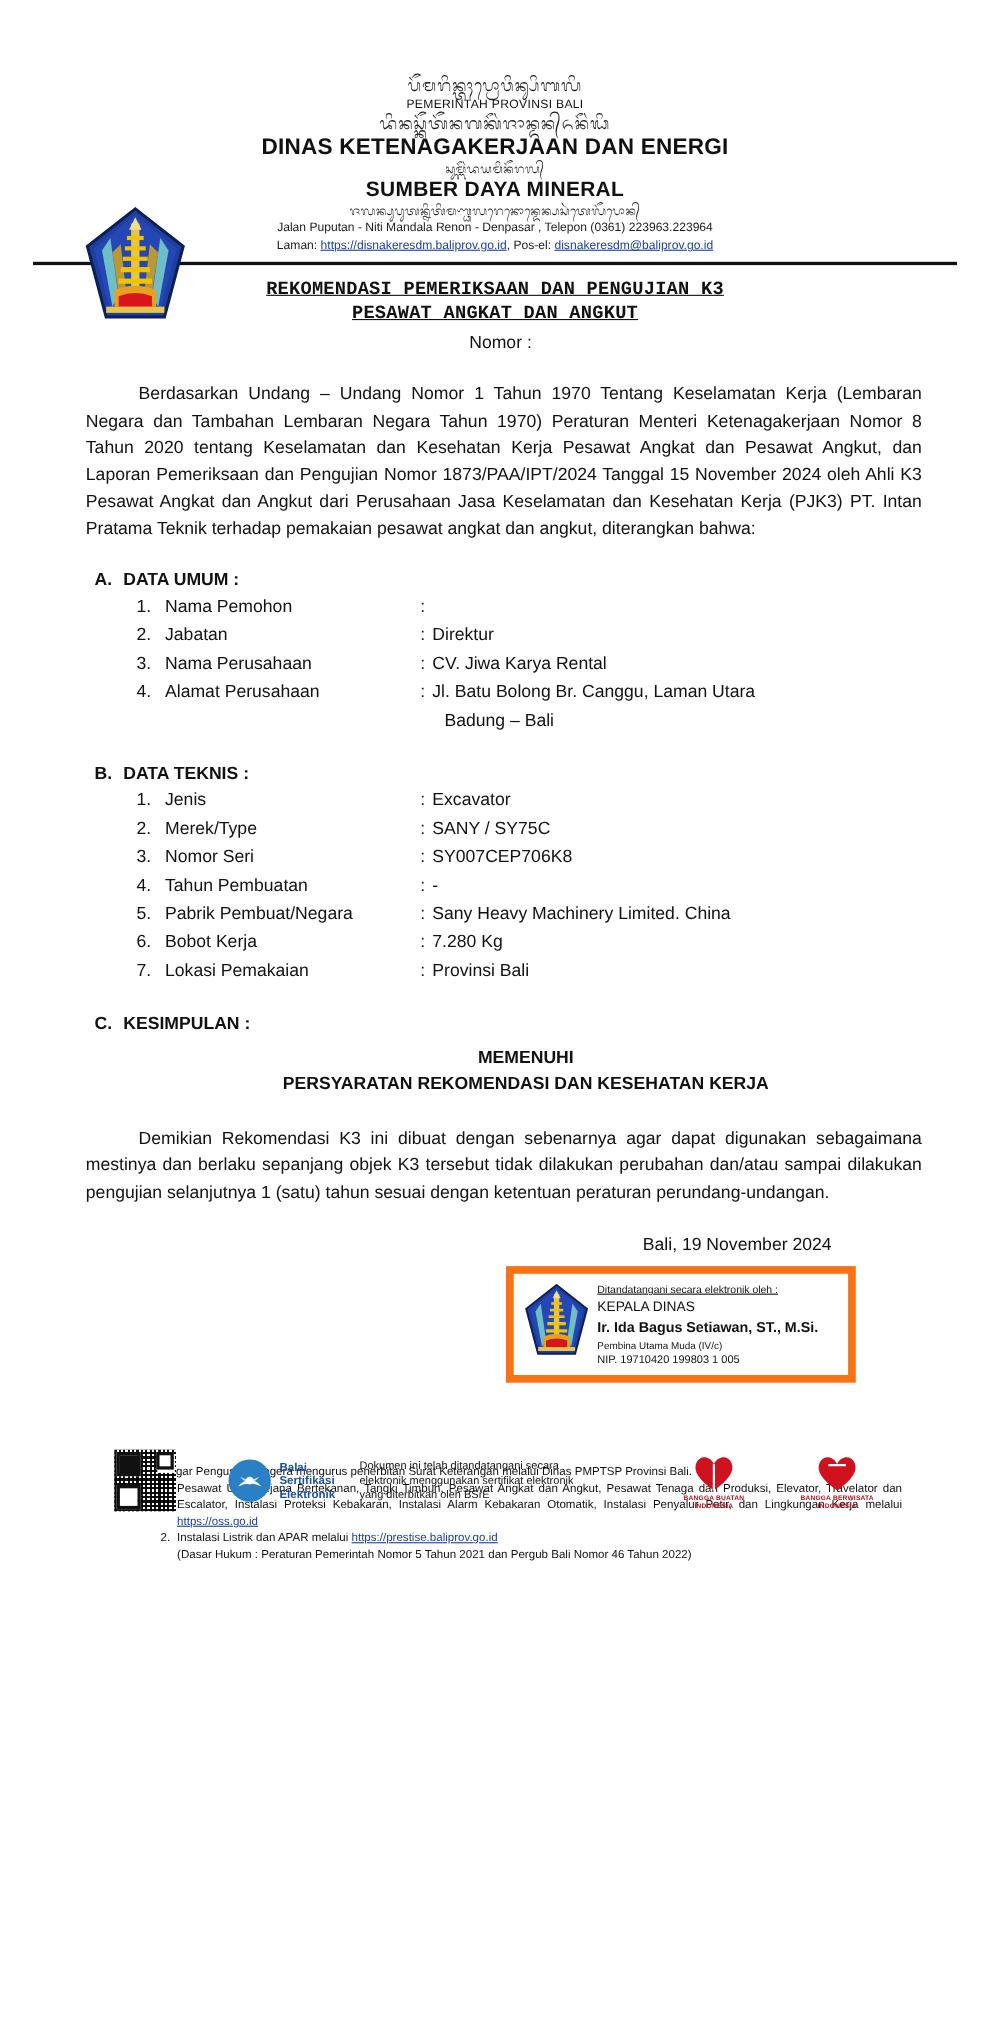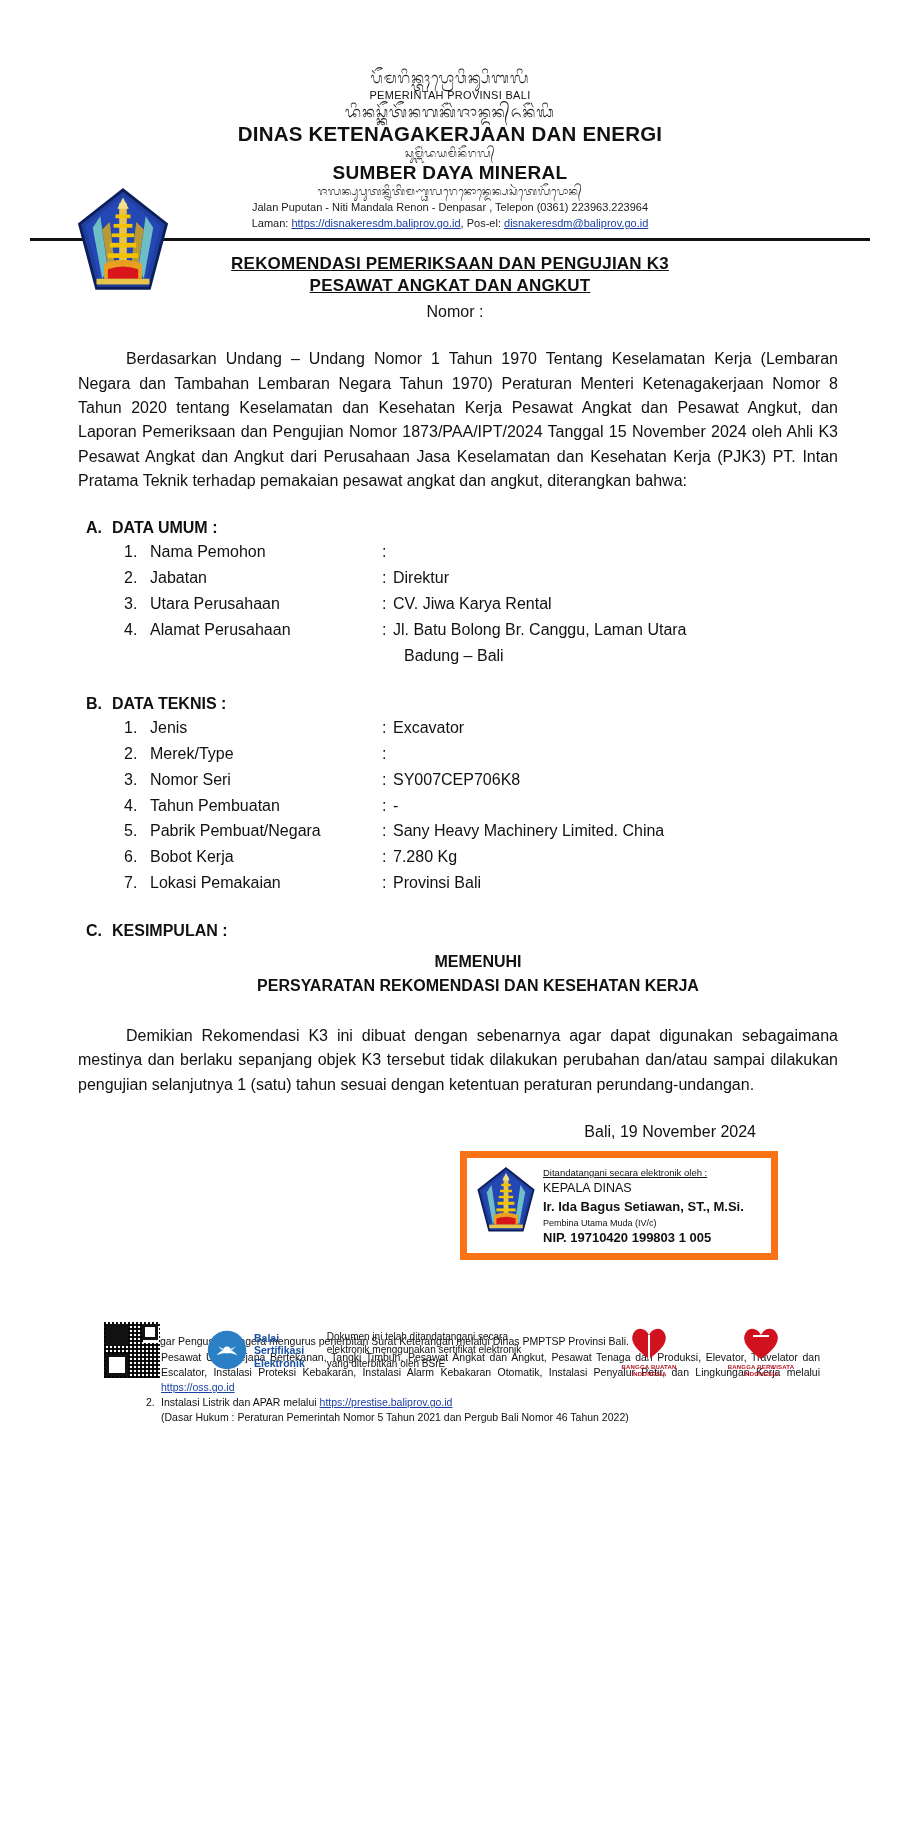--- a/index.html
+++ b/index.html
@@ -83,20 +83,21 @@
   .hr-thick {
     border: none;
     border-top: 3px solid #111;
     margin: 7px 30px 0 30px;
   }
 
   
   .doc-title {
     text-align: center;
     margin-top: 12px;
+    font-family: Liberation Mono, monospace;
   }
   .doc-title .t1, .doc-title .t2 {
     font-size: 17px;
     font-weight: bold;
     text-decoration: underline;
     letter-spacing: 0.2px;
     line-height: 1.28;
   }
   .nomor-row {
     margin-top: 7px;
@@ -212,23 +213,22 @@
     font-weight: bold;
     line-height: 1.35;
     margin-top: 1px;
   }
   .esign-text .e4 {
     font-size: 9px;
     line-height: 1.3;
     margin-top: 2px;
   }
   .esign-text .e5 {
-    font-size: 13px;
+    font-size: 10px;
     line-height: 1.3;
-    font-weight: bold;
   }
 
   
   .notes {
     margin-top: 74px;
     padding: 0 80px 0 108px;
     font-size: 10.5px;
     line-height: 1.42;
   }
   .notes a { color: #1b3fa0; text-decoration: underline; }
@@ -393,21 +393,21 @@
           <span class="value"></span>
         </div>
         <div class="drow">
           <span class="num">2.</span>
           <span class="label">Jabatan</span>
           <span class="colon">:</span>
           <span class="value">Direktur</span>
         </div>
         <div class="drow">
           <span class="num">3.</span>
-          <span class="label">Utara Perusahaan</span>
+          <span class="label">Nama Perusahaan</span>
           <span class="colon">:</span>
           <span class="value">CV. Jiwa Karya Rental</span>
         </div>
         <div class="drow">
           <span class="num">4.</span>
           <span class="label">Alamat Perusahaan</span>
           <span class="colon">:</span>
           <span class="value">Jl. Batu Bolong Br. Canggu, Laman Utara</span>
         </div>
         <div class="drow cont">
@@ -427,20 +427,21 @@
         <div class="drow">
           <span class="num">1.</span>
           <span class="label">Jenis</span>
           <span class="colon">:</span>
           <span class="value">Excavator</span>
         </div>
         <div class="drow">
           <span class="num">2.</span>
           <span class="label">Merek/Type</span>
           <span class="colon">:</span>
+          <span class="value">SANY / SY75C</span>
         </div>
         <div class="drow">
           <span class="num">3.</span>
           <span class="label">Nomor Seri</span>
           <span class="colon">:</span>
           <span class="value">SY007CEP706K8</span>
         </div>
         <div class="drow">
           <span class="num">4.</span>
           <span class="label">Tahun Pembuatan</span>

